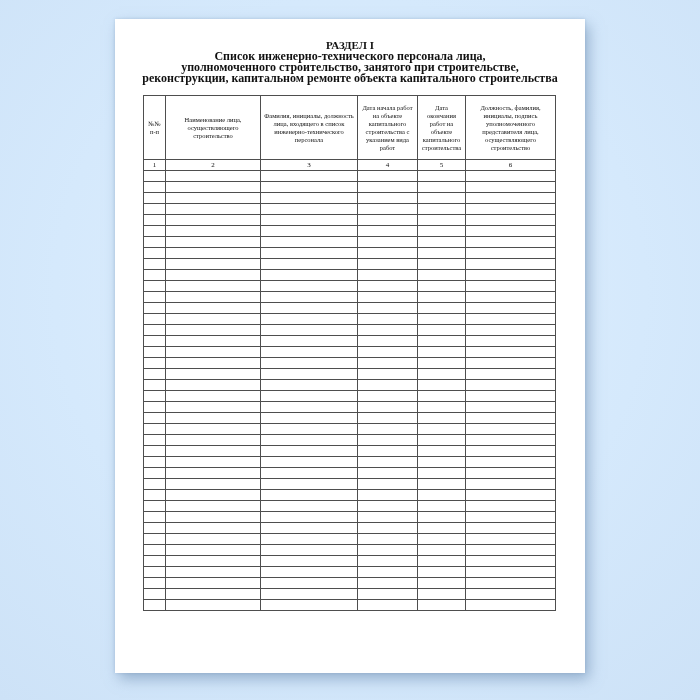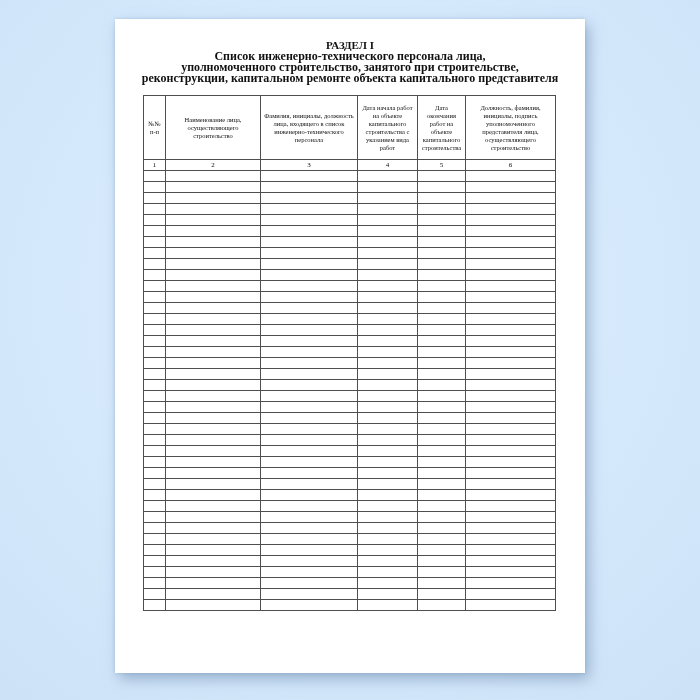--- a/index.html
+++ b/index.html
@@ -77,21 +77,21 @@
 </head>
 <body>
 
 <div class="page">
 
   <div class="title-block">
     <div class="section-title">РАЗДЕЛ I</div>
     <div class="doc-subtitle">
       <div class="subtitle-line">Список инженерно-технического персонала лица,</div>
       <div class="subtitle-line">уполномоченного строительство, занятого при строительстве,</div>
-      <div class="subtitle-line">реконструкции, капитальном ремонте объекта капитального представителя</div>
+      <div class="subtitle-line">реконструкции, капитальном ремонте объекта капитального строительства</div>
     </div>
   </div>
 
   <table class="doc-table">
     <colgroup>
       <col style="width:22px">
       <col style="width:95px">
       <col style="width:97px">
       <col style="width:60px">
       <col style="width:48px">

